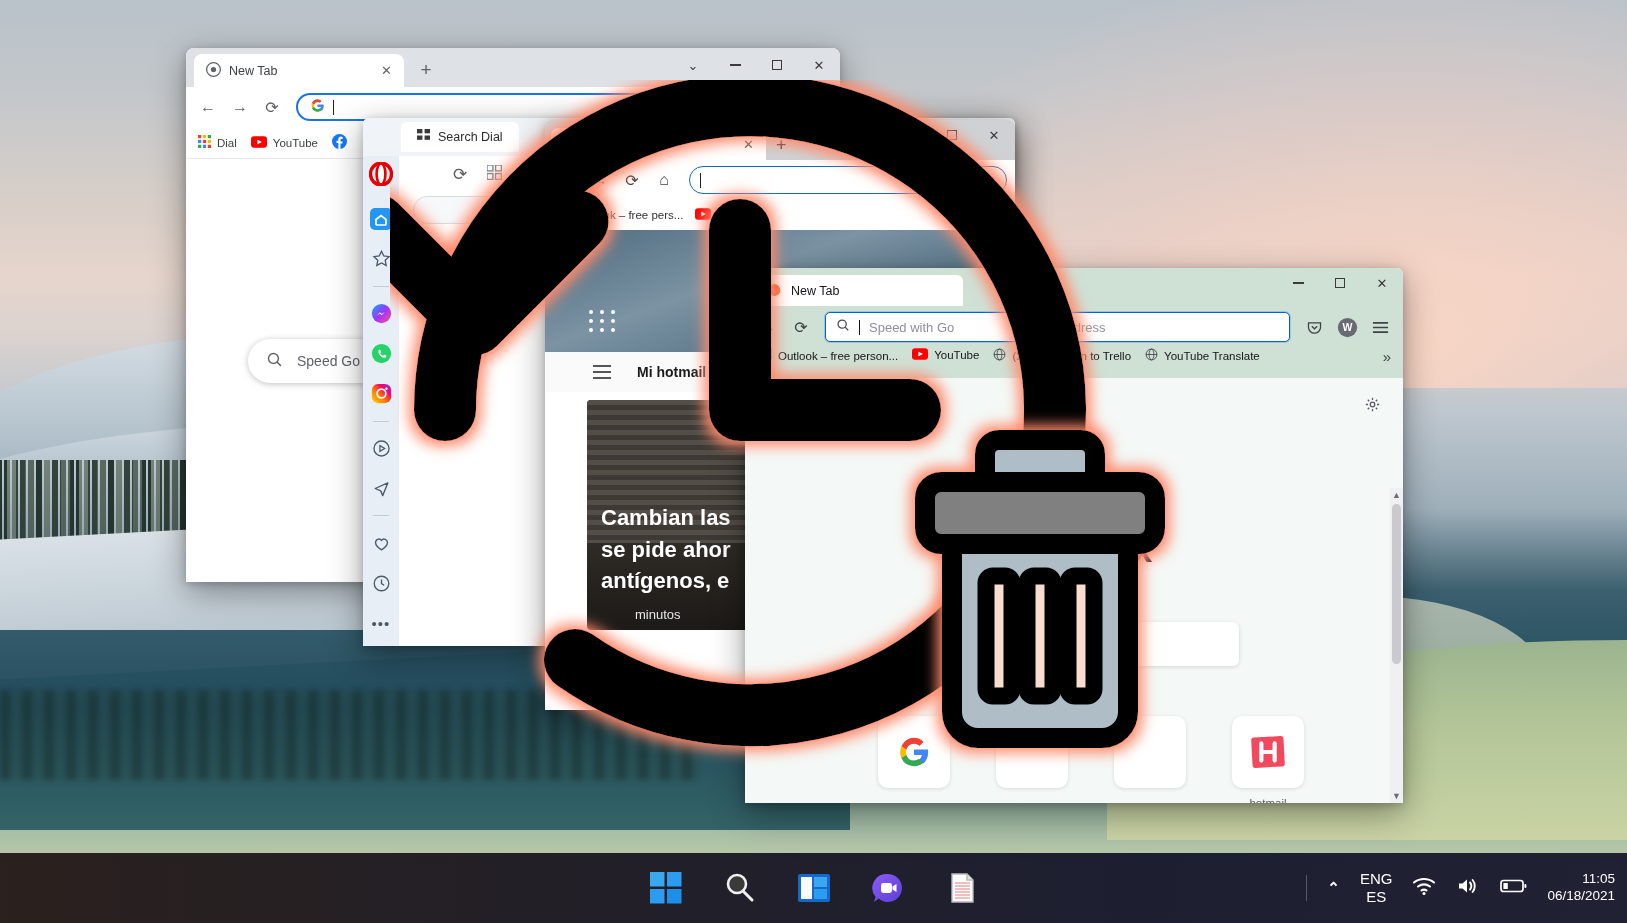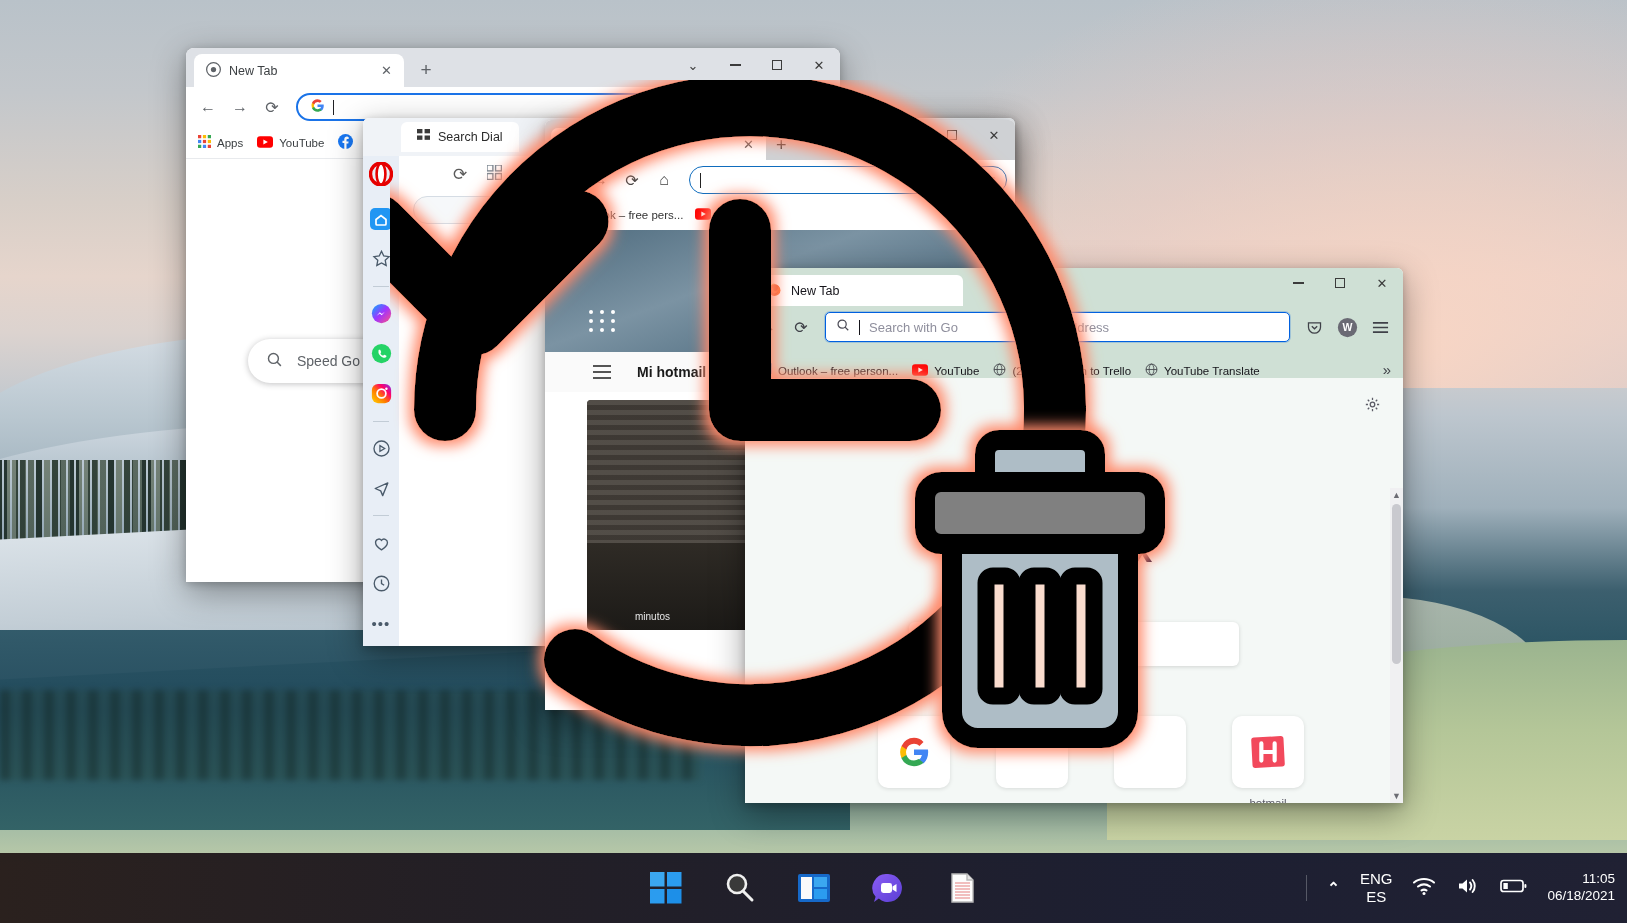--- a/index.html
+++ b/index.html
@@ -181,35 +181,35 @@
   .ed-hamb { display:flex; flex-direction:column; gap:4px; }
   .ed-hamb i { display:block; width:18px; height:2px; background:#555; }
   .ed-feedtitle { font-size:14px; font-weight:bold; color:#1a1a1a; }
   .ed-article { margin: 8px 14px 0 42px; height: 230px; position:relative; overflow:hidden; border-radius:4px;
      background: linear-gradient(180deg,#2d2a26 0%, #3a352e 40%, #1c1a17 100%);}
   .ed-art-green { position:absolute; right:0; top:0; width: 40px; height: 70%; background: linear-gradient(180deg,#2ecc5e,#14a844); }
   .ed-art-yellow { position:absolute; left: 40%; top:0; width: 26px; height: 14px; background:#e7d200; }
   .ed-art-shutter { position:absolute; left:0; top:0; width:70%; height:62%;
      background: repeating-linear-gradient(180deg, #56514b 0 5px, #3f3a35 5px 10px); opacity:.9; }
   .ed-art-head { position:absolute; left: 14px; bottom: 34px; color:#fff; font-weight:bold; font-size:22px; line-height:1.42; }
-  .ed-art-meta { position:absolute; left: 48px; bottom: 8px; color:#e6e6e6; font-size:10px; }
+  .ed-art-meta { position:absolute; left: 48px; bottom: 8px; color:#e6e6e6; font-size:13px; }
 
   
   #firefox-window { left: 745px; top: 268px; width: 658px; height: 535px; }
   .ff-tabstrip { height: 38px; background:#cfe0d5; display:flex; align-items:flex-end; padding-left: 8px; position:relative;}
   .ff-tab { display:flex; align-items:center; gap:9px; background:#fff; height:31px; padding:0 14px;
      min-width: 210px; border-radius: 6px 6px 0 0; font-size:12.5px; color:#15141a;}
   .ff-wbtns { position:absolute; right:0; top:0; display:flex;}
   .ff-toolbar { height: 42px; background:#cfe0d5; display:flex; align-items:center; gap:3px; padding:0 8px;}
   .ff-navbtn { width:30px; height:30px; display:flex; align-items:center; justify-content:center; color:#3f4148; font-size:16px;}
   .ff-omni { flex:1; height:30px; background:#fff; border:1px solid #0060df; border-radius:5px;
      display:flex; align-items:center; gap:9px; padding:0 10px; margin: 0 6px; box-shadow: 0 0 0 1px rgba(0,96,223,.22);}
   .ff-ph { font-size:13px; color:#8f8f9d;}
   .ff-caret { width:1px; height:15px; background:#15141a; }
-  .ff-bookmarks { height: 30px; background:#cfe0d5; display:flex; align-items:flex-end; gap:14px; padding: 0 12px;
+  .ff-bookmarks { height: 30px; background:#cfe0d5; display:flex; align-items:flex-start; gap:14px; padding: 0 12px;
      font-size:11.5px; color:#15141a;}
   .ff-content { background:#f4f8f6; height: calc(100% - 110px); position:relative; overflow:hidden;}
   .ff-gear { position:absolute; right: 22px; top: 18px; color:#5b5b66; font-size:16px;}
   .ff-logo-row { position:absolute; left: 50%; top: 142px; transform: translateX(-50%);
      display:flex; align-items:center; gap:14px; }
   .ff-wordmark { font-size: 36px; font-weight: bold; color: #20123a; letter-spacing: -0.5px;}
   .ff-searchbox { position:absolute; left: 50%; top: 244px; transform: translateX(-50%);
      width: 330px; height: 44px; background:#fff; border-radius: 6px; box-shadow: 0 1px 4px rgba(0,0,0,.15);
      display:flex; align-items:center; gap:10px; padding: 0 14px;}
   .ff-tiles { position:absolute; left: 110px; top: 338px; display:grid;
@@ -306,21 +306,21 @@
                 <rect x="9" y="0" width="3" height="3" fill="#34a853"></rect>
               <rect x="0" y="4.5" width="3" height="3" fill="#4285f4"></rect>
                 <rect x="4.5" y="4.5" width="3" height="3" fill="#ea4335"></rect>
                 <rect x="9" y="4.5" width="3" height="3" fill="#fbbc05"></rect>
               <rect x="0" y="9" width="3" height="3" fill="#34a853"></rect>
                 <rect x="4.5" y="9" width="3" height="3" fill="#4285f4"></rect>
                 <rect x="9" y="9" width="3" height="3" fill="#ea4335"></rect>
             </g>
           </svg>
         </span>
-        <span>Apps</span>
+        <span>Dial</span>
       </div>
       <div class="ch-bm">
         <span>
           <svg width="16" height="12" viewBox="0 0 24 17">
               <rect width="24" height="17" rx="4.5" fill="#ff0000"></rect>
               <path d="M9.6 4.6v7.8l6.6-3.9z" fill="#fff"></path>
             </svg>
         </span>
         <span>YouTube</span>
       </div>
@@ -556,20 +556,25 @@
           <i></i>
           <i></i>
           <i></i>
         </span>
       <span class="ed-feedtitle">Mi hotmail</span>
     </div>
     <div class="ed-article">
       <div class="ed-art-shutter"></div>
       <div class="ed-art-green"></div>
       <div class="ed-art-yellow"></div>
+      <div class="ed-art-head">
+        <div>Cambian las</div>
+        <div>se pide ahor</div>
+        <div>antígenos, e</div>
+      </div>
       <div class="ed-art-meta">minutos</div>
     </div>
   </div>
 
   <div class="win" id="firefox-window">
     <div class="ff-tabstrip">
       <div class="ff-tab">
         <span>
           <svg width="15" height="15" viewBox="0 0 24 24">
               <circle cx="12" cy="13" r="9.5" fill="#ff7139"></circle>
@@ -593,21 +598,21 @@
       <div class="ff-navbtn">→</div>
       <div class="ff-navbtn">⟳</div>
       <div class="ff-omni">
         <span>
           <svg width="14" height="14" viewBox="0 0 24 24">
               <circle cx="10.5" cy="10.5" r="7" fill="none" stroke="#4a4a55" stroke-width="2.1"></circle>
               <line x1="15.6" y1="15.6" x2="21" y2="21" stroke="#4a4a55" stroke-width="2.1"></line>
             </svg>
         </span>
         <span class="ff-caret"></span>
-        <span class="ff-ph">Search with Go</span>
+        <span class="ff-ph">Speed with Go</span>
         <span class="ff-ph" style="margin-left:96px">address</span>
       </div>
       <div class="ff-navbtn">
         <svg width="17" height="17" viewBox="0 0 24 24">
             <path d="M3.5 5.5h17v6.2c0 4.6-4 8.3-8.5 8.3S3.5 16.3 3.5 11.7z" fill="none" stroke="#3f4148" stroke-width="1.8"></path>
             <path d="M8.2 10.3l3.8 3.5 3.8-3.5" fill="none" stroke="#3f4148" stroke-width="1.8"></path>
           </svg>
       </div>
       <div class="ff-navbtn">
         <svg width="21" height="21" viewBox="0 0 24 24">

